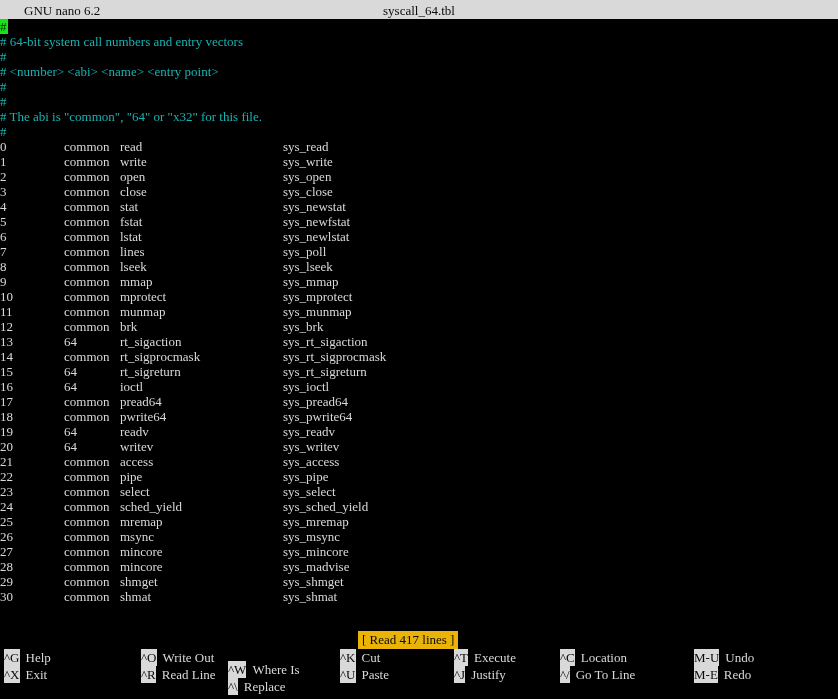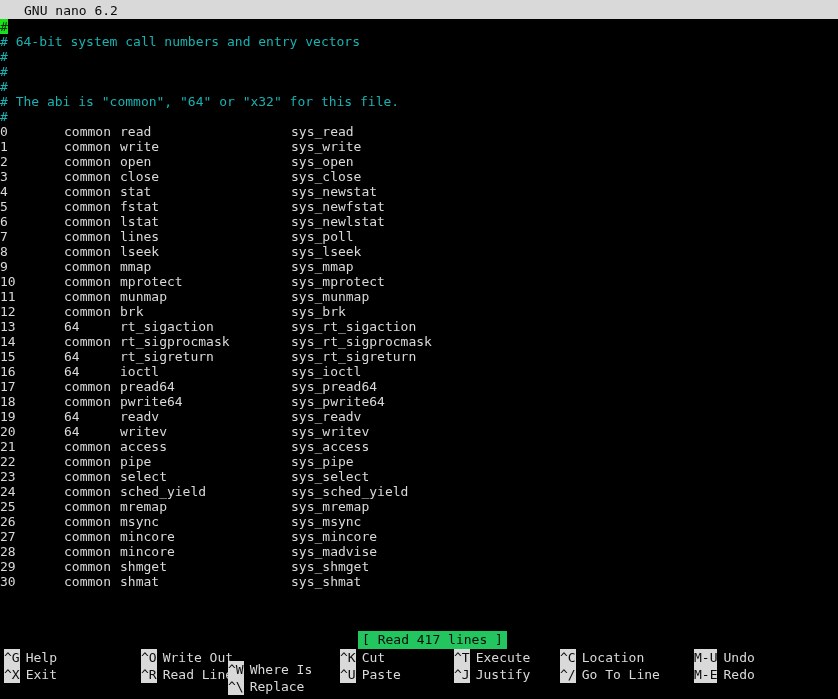--- a/index.html
+++ b/index.html
@@ -14,20 +14,21 @@
     font-family: "DejaVu Sans Mono", "Liberation Mono", monospace;
     font-size: 13px;
     line-height: 15px;
     color: #d0d0d0;
   }
   .screen {
     position: relative;
     width: 838px;
     height: 699px;
     background: #000000;
+    font-family: Liberation Serif, serif;
   }
 
   
   .titlebar {
     position: absolute;
     left: 0; top: 0;
     width: 838px;
     height: 19px;
     background: #d9d9d9;
     color: #0b0b0b;
@@ -64,21 +65,21 @@
   .codetext { color: #d9d9d9; }
 
   .cell {
     position: absolute;
     top: 0;
     white-space: pre;
   }
   .col-num   { left: 0px;   }
   .col-abi   { left: 64px;  }
   .col-name  { left: 120px; }
-  .col-entry { left: 283px; margin-left: 8px; }
+  .col-entry { left: 283px; }
 
   
   .cursor-line { position: relative; }
   .cursor-cell {
     position: absolute;
     left: 0;
     top: 0;
     width: 8px;
     height: 15px;
     background: #19e219;
@@ -91,21 +92,21 @@
     position: absolute;
     left: 0;
     top: 630px;
     width: 838px;
     height: 18px;
   }
   .status-msg {
     position: absolute;
     left: 358px;
     top: 1px;
-    background: #22c55e;
+    background: #eab308;
     color: #0b0b0b;
     padding: 1px 4px 2px 4px;
     white-space: pre;
   }
 
   
   .helpbar {
     position: absolute;
     left: 0;
     top: 650px;
@@ -139,26 +140,28 @@
   .hc5 { left: 560px; }
   .hc6 { left: 694px; }
 </style>
 </head>
 <body>
 
 <div class="screen">
 
   <div class="titlebar">
     <span class="tb-version">GNU nano 6.2</span>
+    <span class="tb-file">syscall_64.tbl</span>
   </div>
 
   <div class="textarea" id="text-area">
       <div class="line comment cursor-line"><span class="cursor-cell">#</span></div>
       <div class="line comment"># 64-bit system call numbers and entry vectors</div>
       <div class="line comment">#</div>
+      <div class="line comment"># &lt;number&gt; &lt;abi&gt; &lt;name&gt; &lt;entry point&gt;</div>
       <div class="line comment">#</div>
       <div class="line comment">#</div>
       <div class="line comment"># The abi is "common", "64" or "x32" for this file.</div>
       <div class="line comment">#</div>
       <div class="line codetext"><span class="cell col-num">0</span><span class="cell col-abi">common</span><span class="cell col-name">read</span><span class="cell col-entry">sys_read</span></div>
       <div class="line codetext"><span class="cell col-num">1</span><span class="cell col-abi">common</span><span class="cell col-name">write</span><span class="cell col-entry">sys_write</span></div>
       <div class="line codetext"><span class="cell col-num">2</span><span class="cell col-abi">common</span><span class="cell col-name">open</span><span class="cell col-entry">sys_open</span></div>
       <div class="line codetext"><span class="cell col-num">3</span><span class="cell col-abi">common</span><span class="cell col-name">close</span><span class="cell col-entry">sys_close</span></div>
       <div class="line codetext"><span class="cell col-num">4</span><span class="cell col-abi">common</span><span class="cell col-name">stat</span><span class="cell col-entry">sys_newstat</span></div>
       <div class="line codetext"><span class="cell col-num">5</span><span class="cell col-abi">common</span><span class="cell col-name">fstat</span><span class="cell col-entry">sys_newfstat</span></div>

